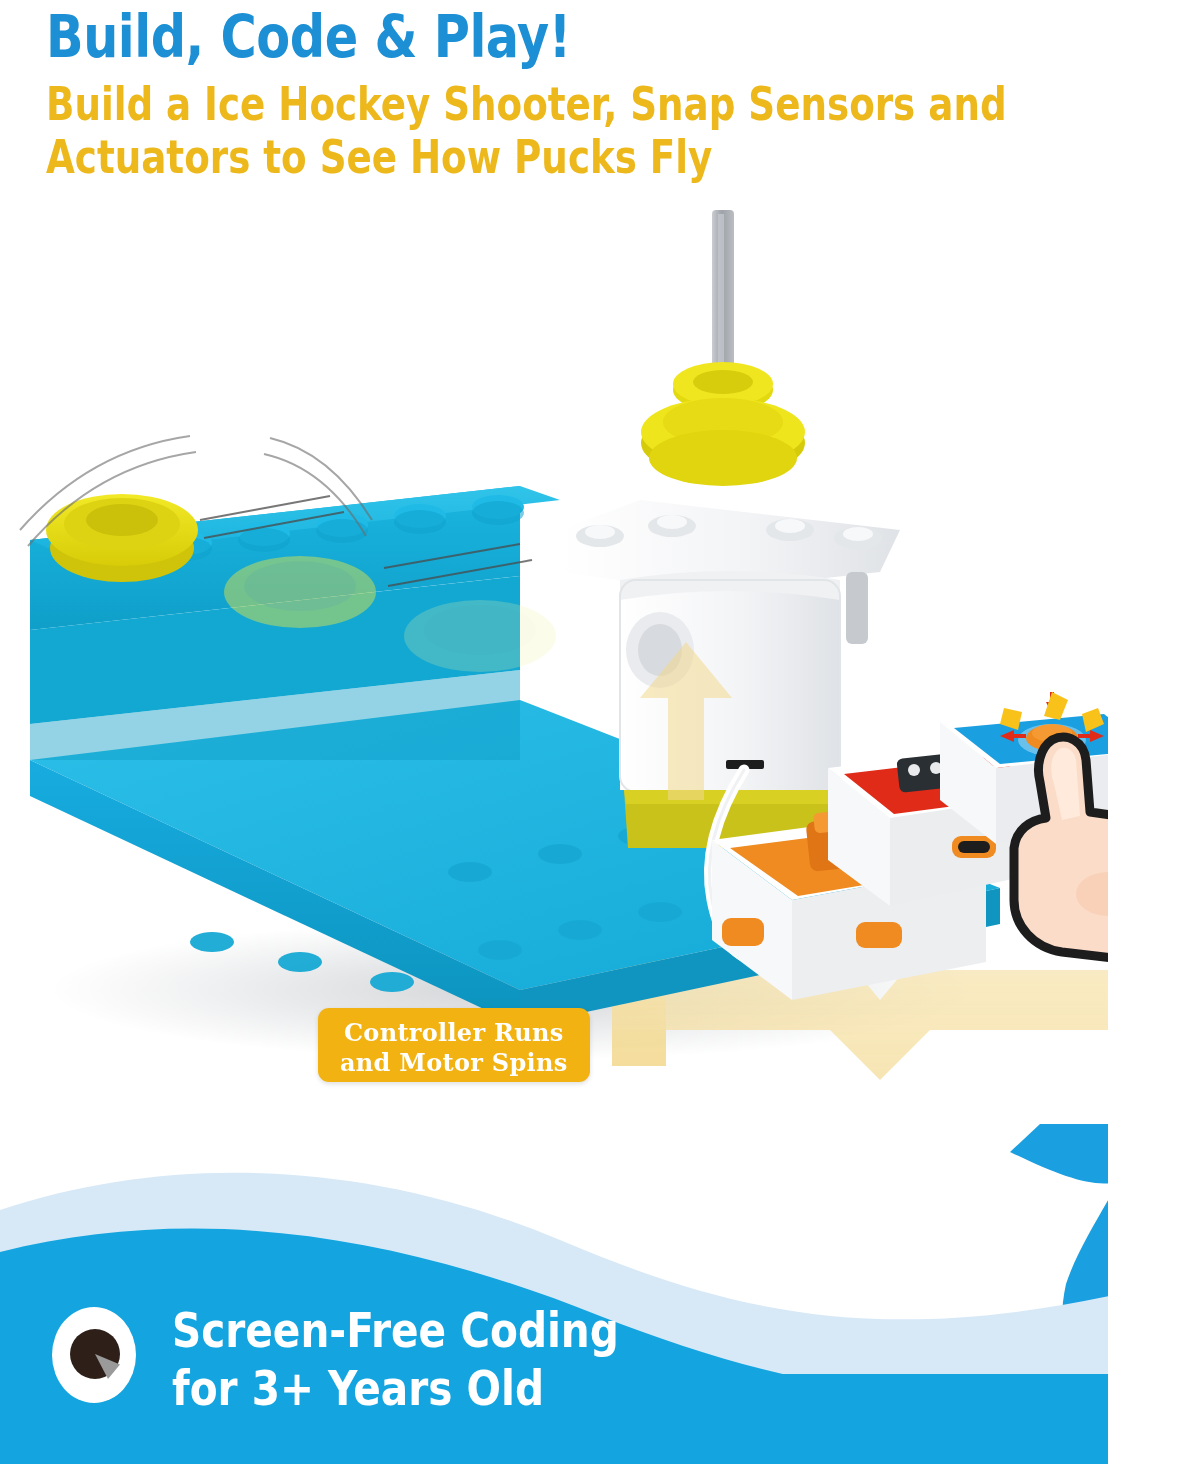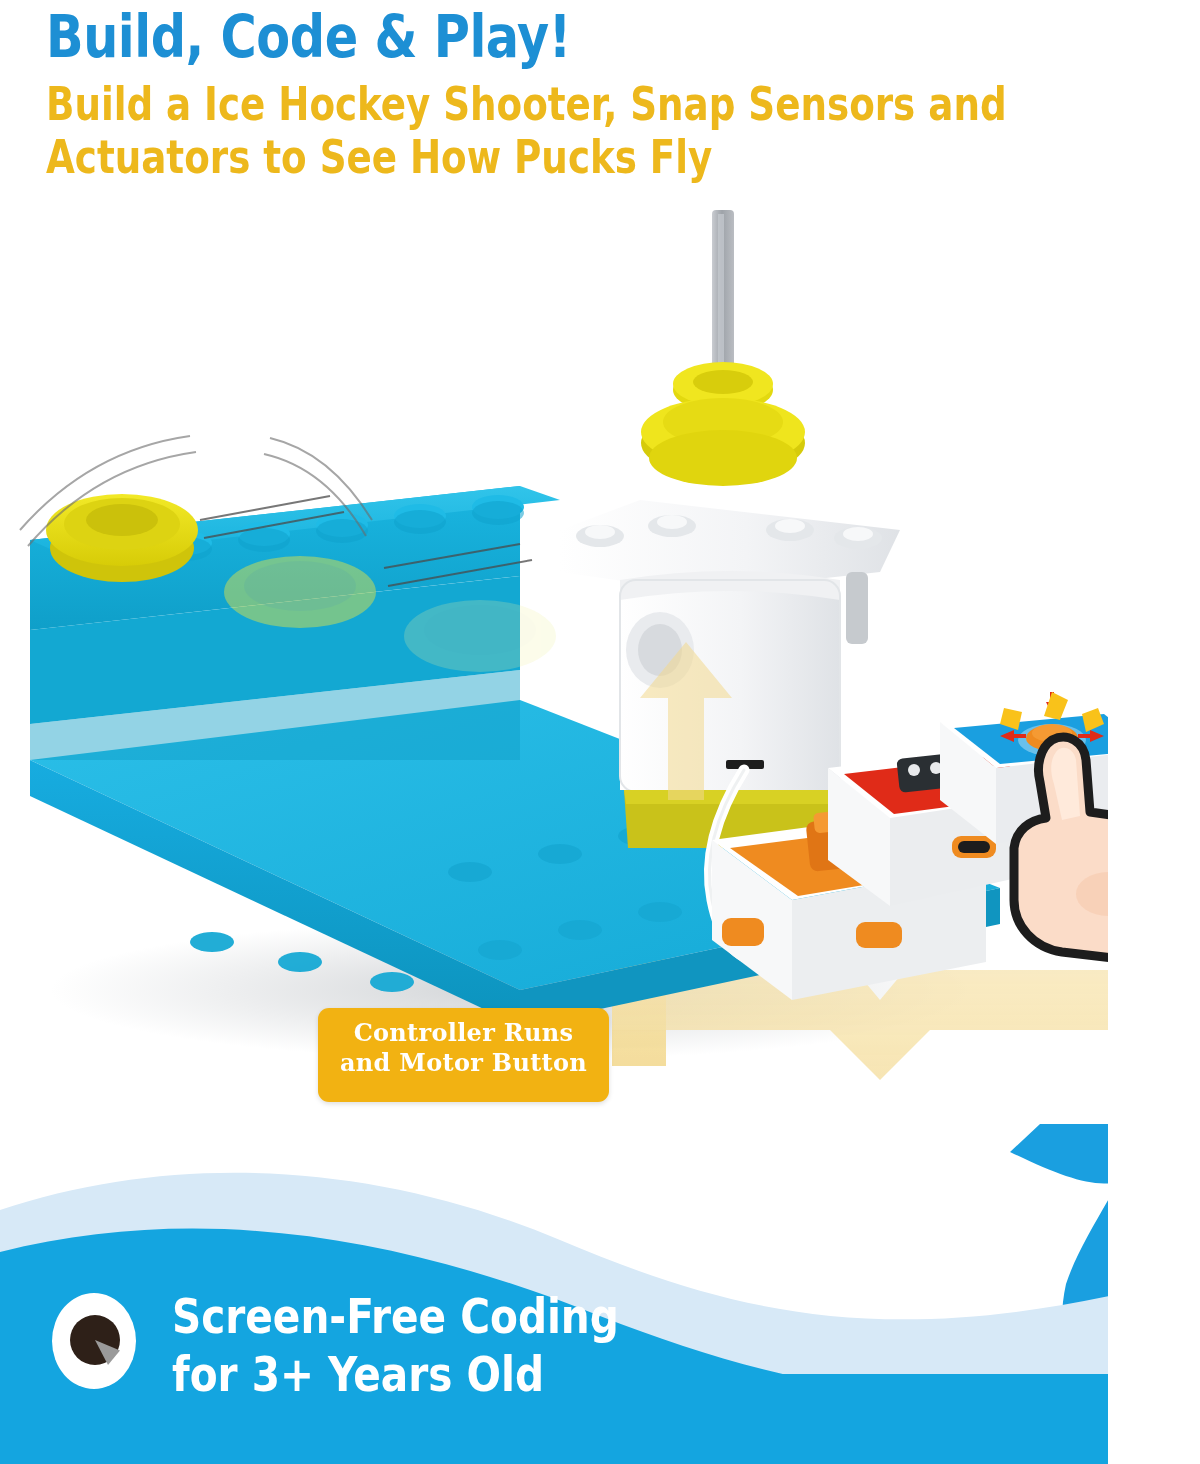--- a/index.html
+++ b/index.html
@@ -59,29 +59,29 @@
   }
   #callout-click {
     left: 900px; top: 640px;
     padding: 9px 18px 11px;
     font-size: 25px;
     line-height: 28px;
     white-space: nowrap;
   }
   #callout-controller {
     left: 318px; top: 1008px;
-    padding: 10px 22px 24px;
+    padding: 10px 22px 4px;
     font-size: 24px;
     line-height: 30px;
   }
 
   
   #waves { position: absolute; left: 0; bottom: 0; width: 1200px; height: 340px; }
   #banner {
-    position: absolute; left: 0; bottom: 14px;
+    position: absolute; left: 0; bottom: 0;
     width: 1200px; height: 175px;
     display: flex; align-items: center; padding-left: 32px;
   }
   #banner-icon {
     position: absolute; left: 52px; top: 18px;
     width: 84px; height: 96px;
     background: #ffffff;
     border-radius: 50%;
   }
   #banner-icon .pupil {
@@ -358,21 +358,21 @@
         <path d="M1056 552 C1050 560 1050 572 1054 584 L1062 620 L1080 616 L1076 560
                  C1074 548 1062 544 1056 552 Z" fill="#ffeadb"></path>
         <ellipse cx="1108" cy="694" rx="32" ry="22" fill="#f6c9ae" opacity="0.6"></ellipse>
       </g>
     </svg>
   </div>
 
 
   <div class="callout" id="callout-controller">
     <div>Controller Runs</div>
-    <div>and Motor Button</div>
+    <div>and Motor Spins</div>
   </div>
 
   <div id="waves">
     <svg width="1200" height="340" viewBox="0 0 1200 340" xmlns="http://www.w3.org/2000/svg">
 
       <path d="M1010 28 C1060 52 1092 64 1118 58 C1100 92 1078 124 1066 160
                C1058 196 1062 232 1078 262 L1200 290 L1200 0 L1040 0 Z" fill="#1a9fe0"></path>
 
       <path d="M0 86 C180 26 380 40 560 116 C740 192 900 232 1200 150 L1200 340 L0 340 Z" fill="#d7e9f7"></path>
 

